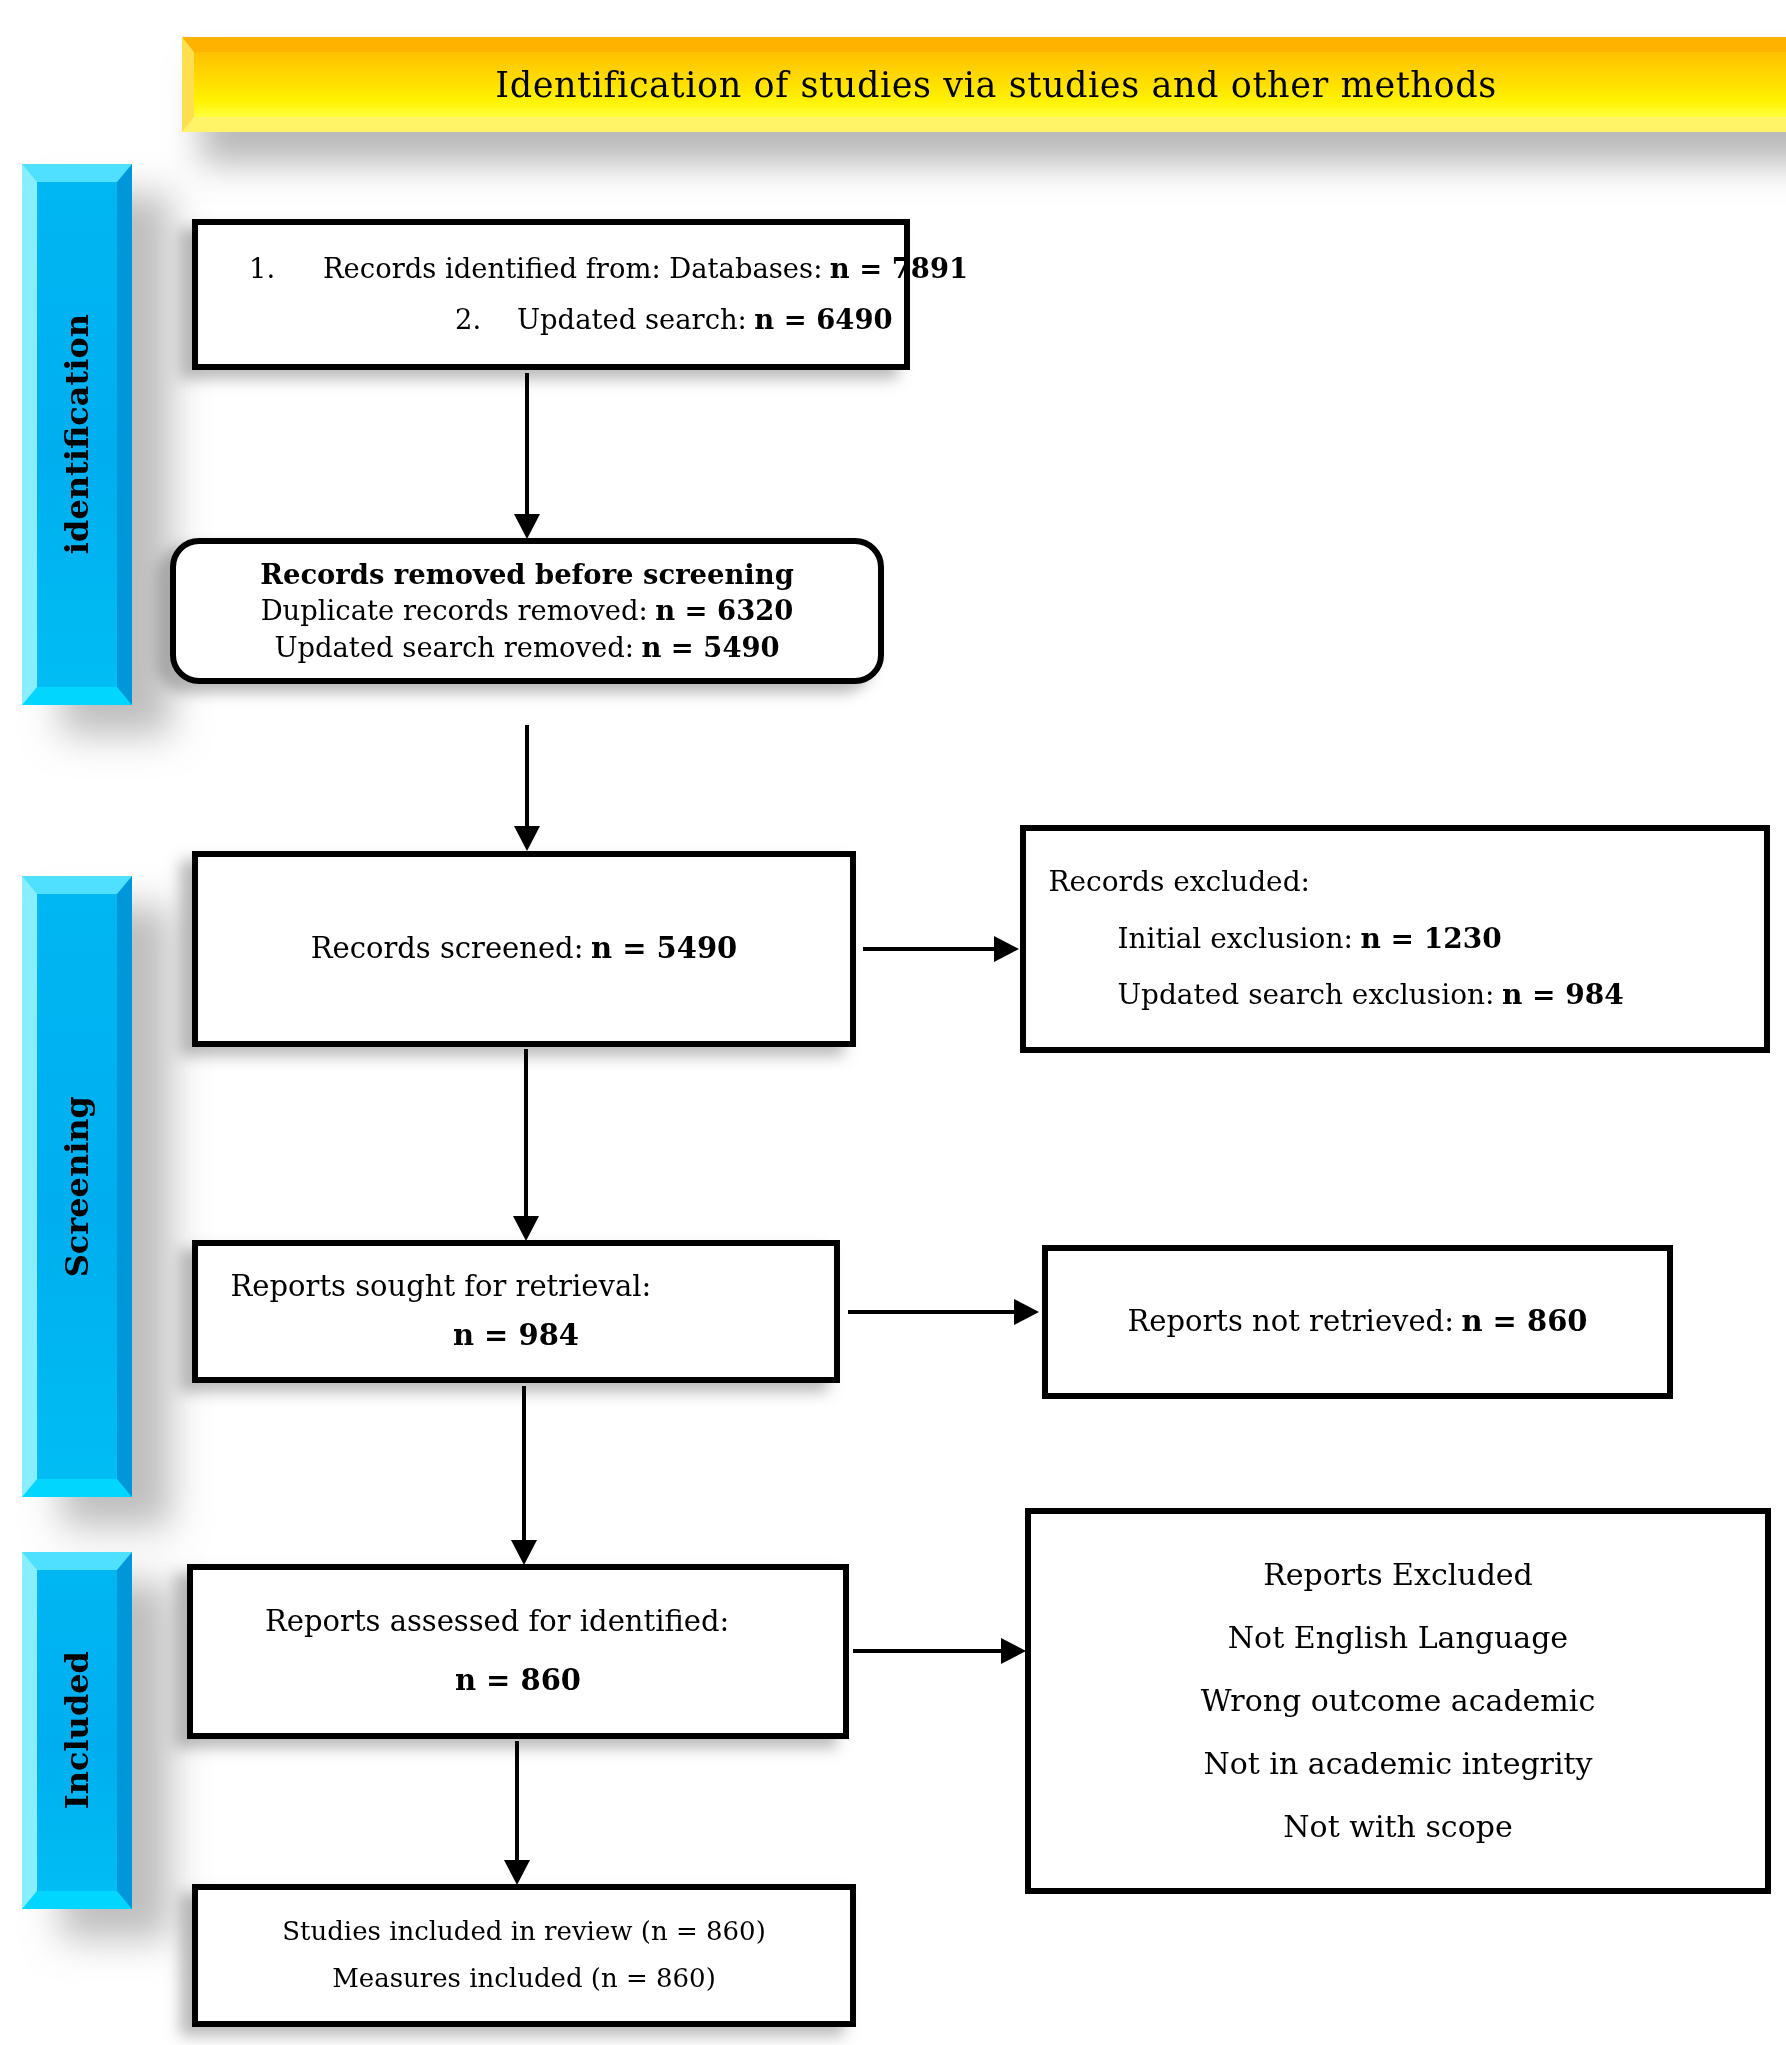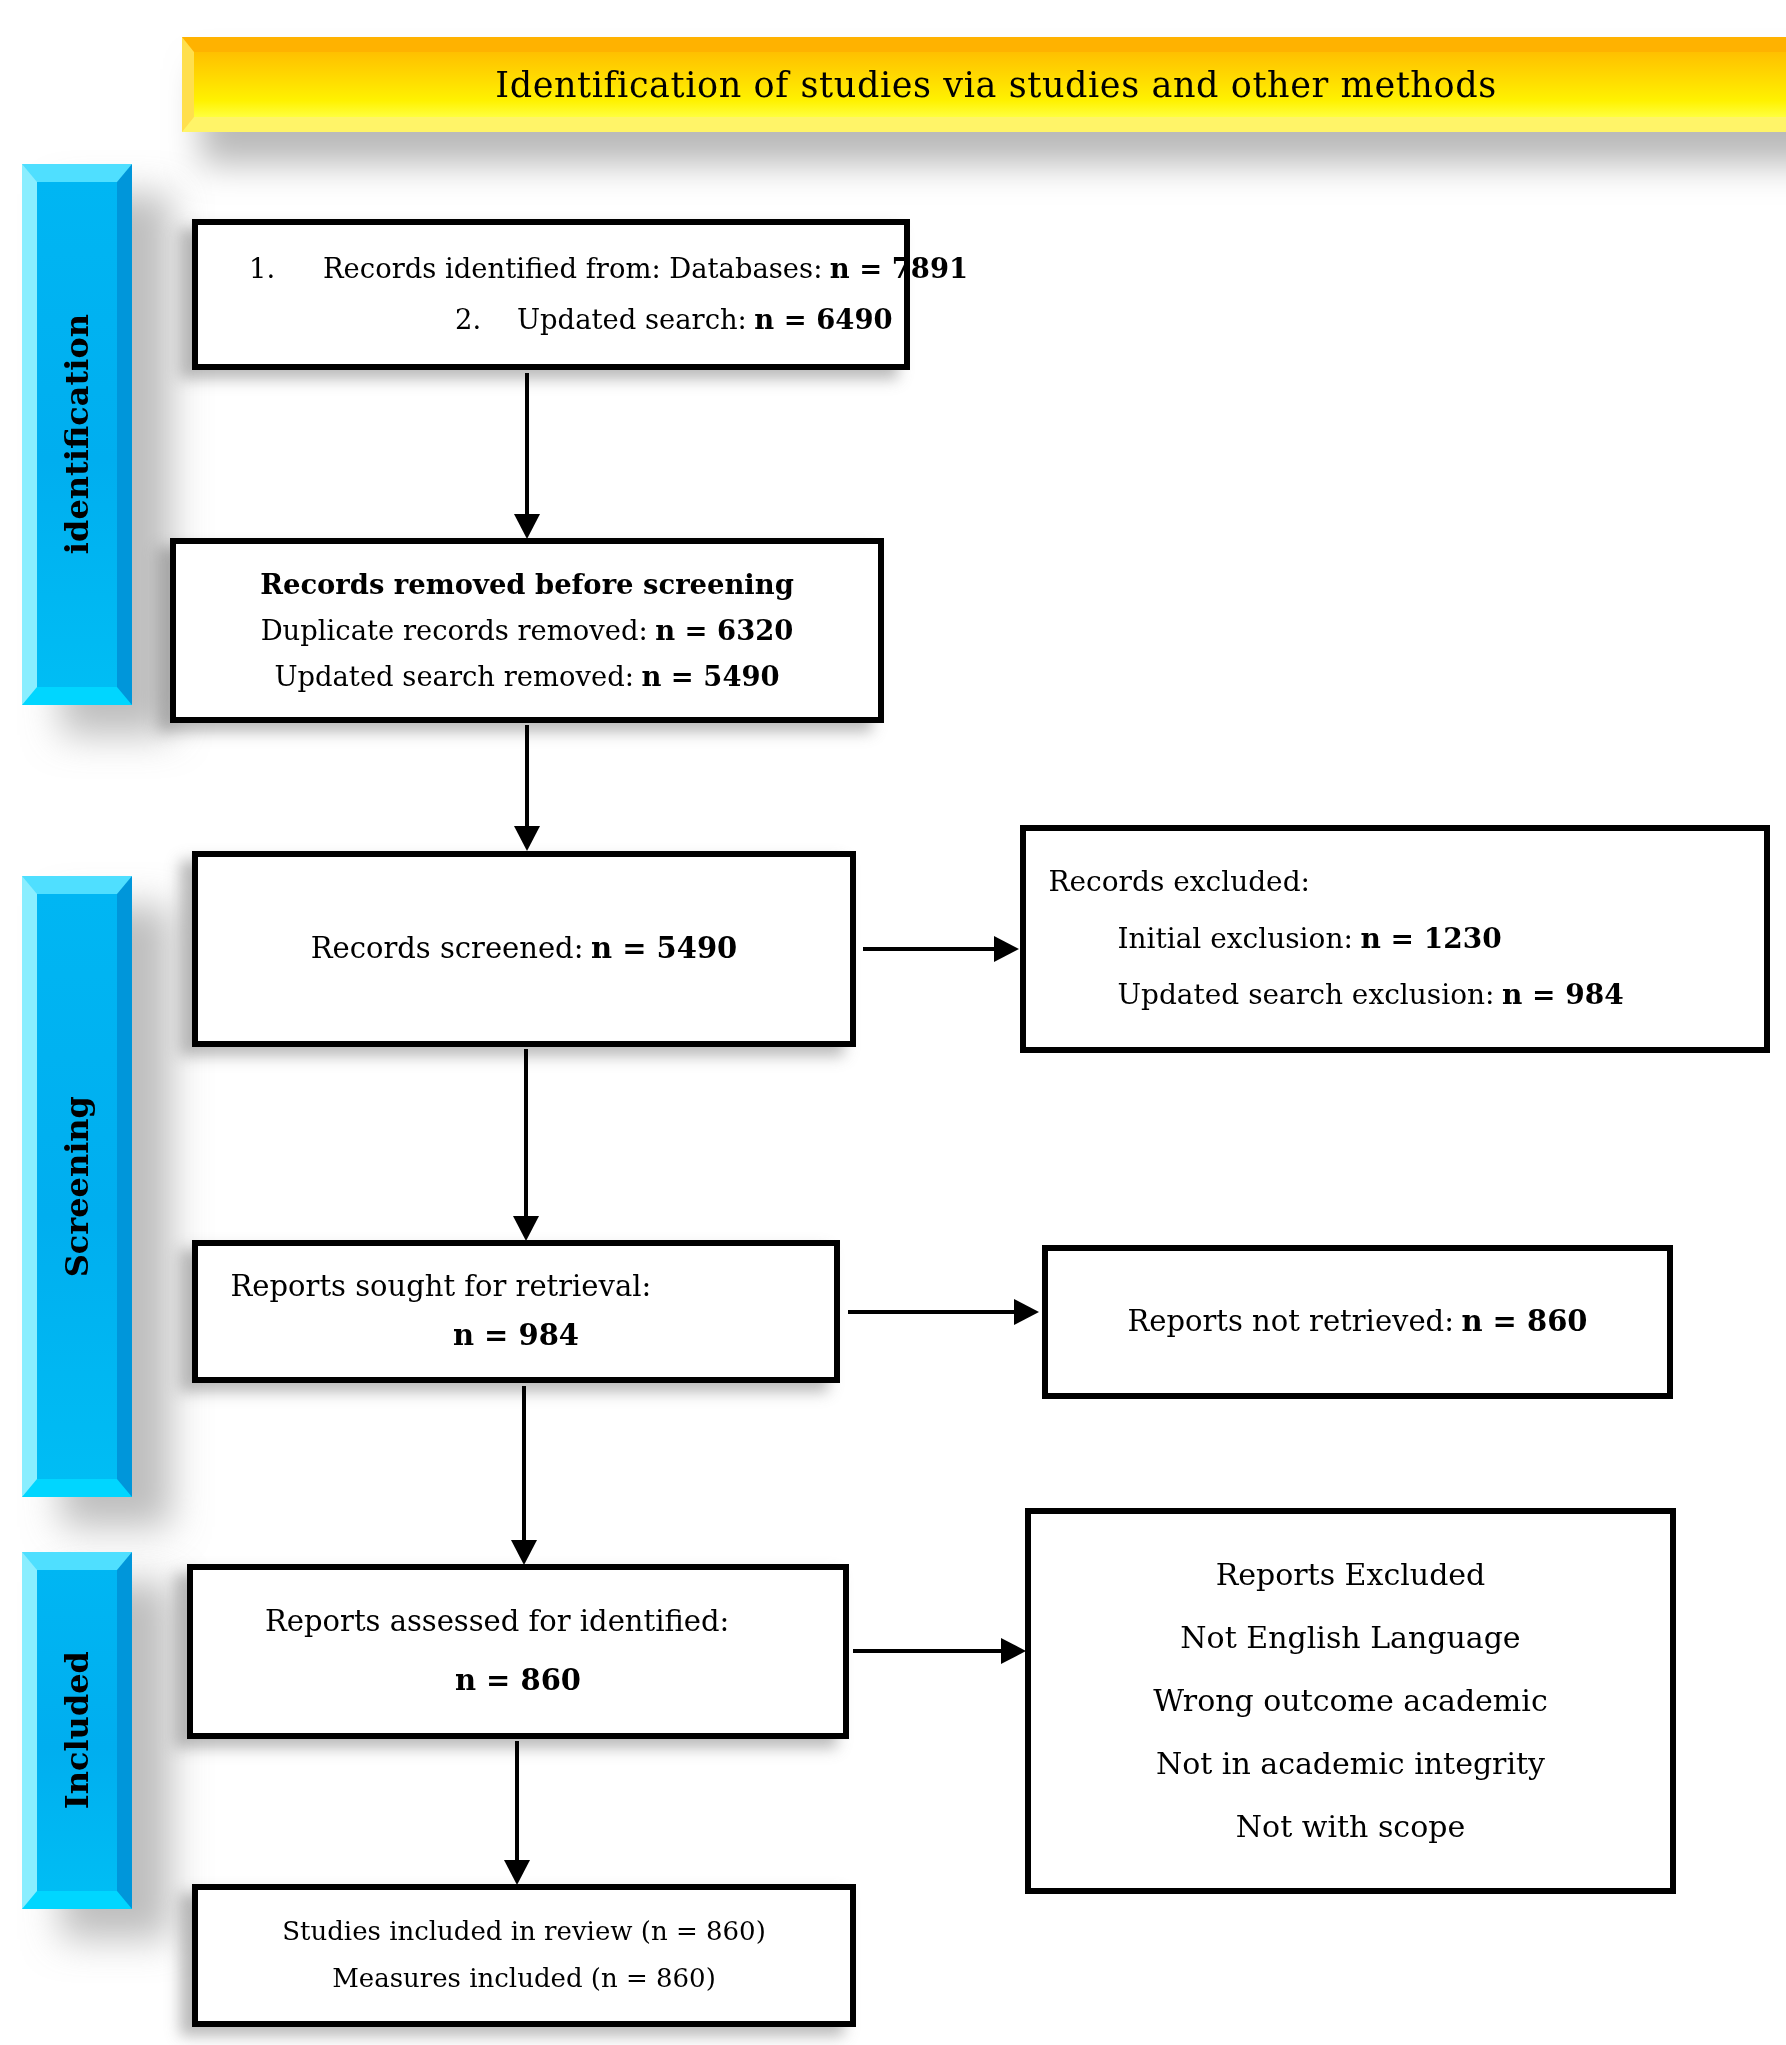--- a/index.html
+++ b/index.html
@@ -95,21 +95,21 @@
     <div class="line" style="padding-left:36px;">
       <span class="num" style="width:74px;">1.</span><span>Records identified from: Databases:</span><span class="val">n = 7891</span>
     </div>
     <div class="line" style="padding-left:242px;">
       <span class="num" style="width:62px;">2.</span><span>Updated search:</span><span class="val">n = 6490</span>
     </div>
   </div>
 
   <div class="varrow" style="left:525px;top:373px;height:142px;"></div>
 
-  <div class="box shadowL" style="left:170px;top:538px;width:714px;height:185px;padding:10px 15px;">
+  <div class="box shadowL" style="left:170px;top:538px;width:714px;height:146px;padding:10px 15px;border-radius:29px;">
     <div class="line center b">Records removed before screening</div>
     <div class="line center">
       <span>Duplicate records removed:</span><span class="val">n = 6320</span>
     </div>
     <div class="line center">
       <span>Updated search removed:</span><span class="val">n = 5490</span>
     </div>
   </div>
 
   <div class="varrow" style="left:525px;top:725px;height:102px;"></div>
@@ -149,21 +149,21 @@
 
   <div class="varrow" style="left:522px;top:1386px;height:155px;"></div>
 
   <div class="box shadowL" style="left:187px;top:1564px;width:662px;height:175px;padding:10px 15px;font-size:29px;">
     <div class="line" style="padding-left:57px;">Reports assessed for identified:</div>
     <div class="line center b">n = 860</div>
   </div>
 
   <div class="harrow" style="left:853px;top:1649px;width:149px;"></div>
 
-  <div class="box" style="left:1025px;top:1508px;width:651px;height:386px;padding:15px 12.5px;font-size:30px;">
+  <div class="box" style="left:1025px;top:1508px;width:746px;height:386px;padding:15px 12.5px;font-size:30px;">
     <div class="line center">Reports Excluded</div>
     <div class="line center">Not English Language</div>
     <div class="line center">Wrong outcome academic</div>
     <div class="line center">Not in academic integrity</div>
     <div class="line center">Not with scope</div>
   </div>
 
   <div class="varrow" style="left:515px;top:1741px;height:120px;"></div>
 
   <div class="box shadowL" style="left:192px;top:1884px;width:664px;height:143px;padding:10px 15px;font-size:26px;">

